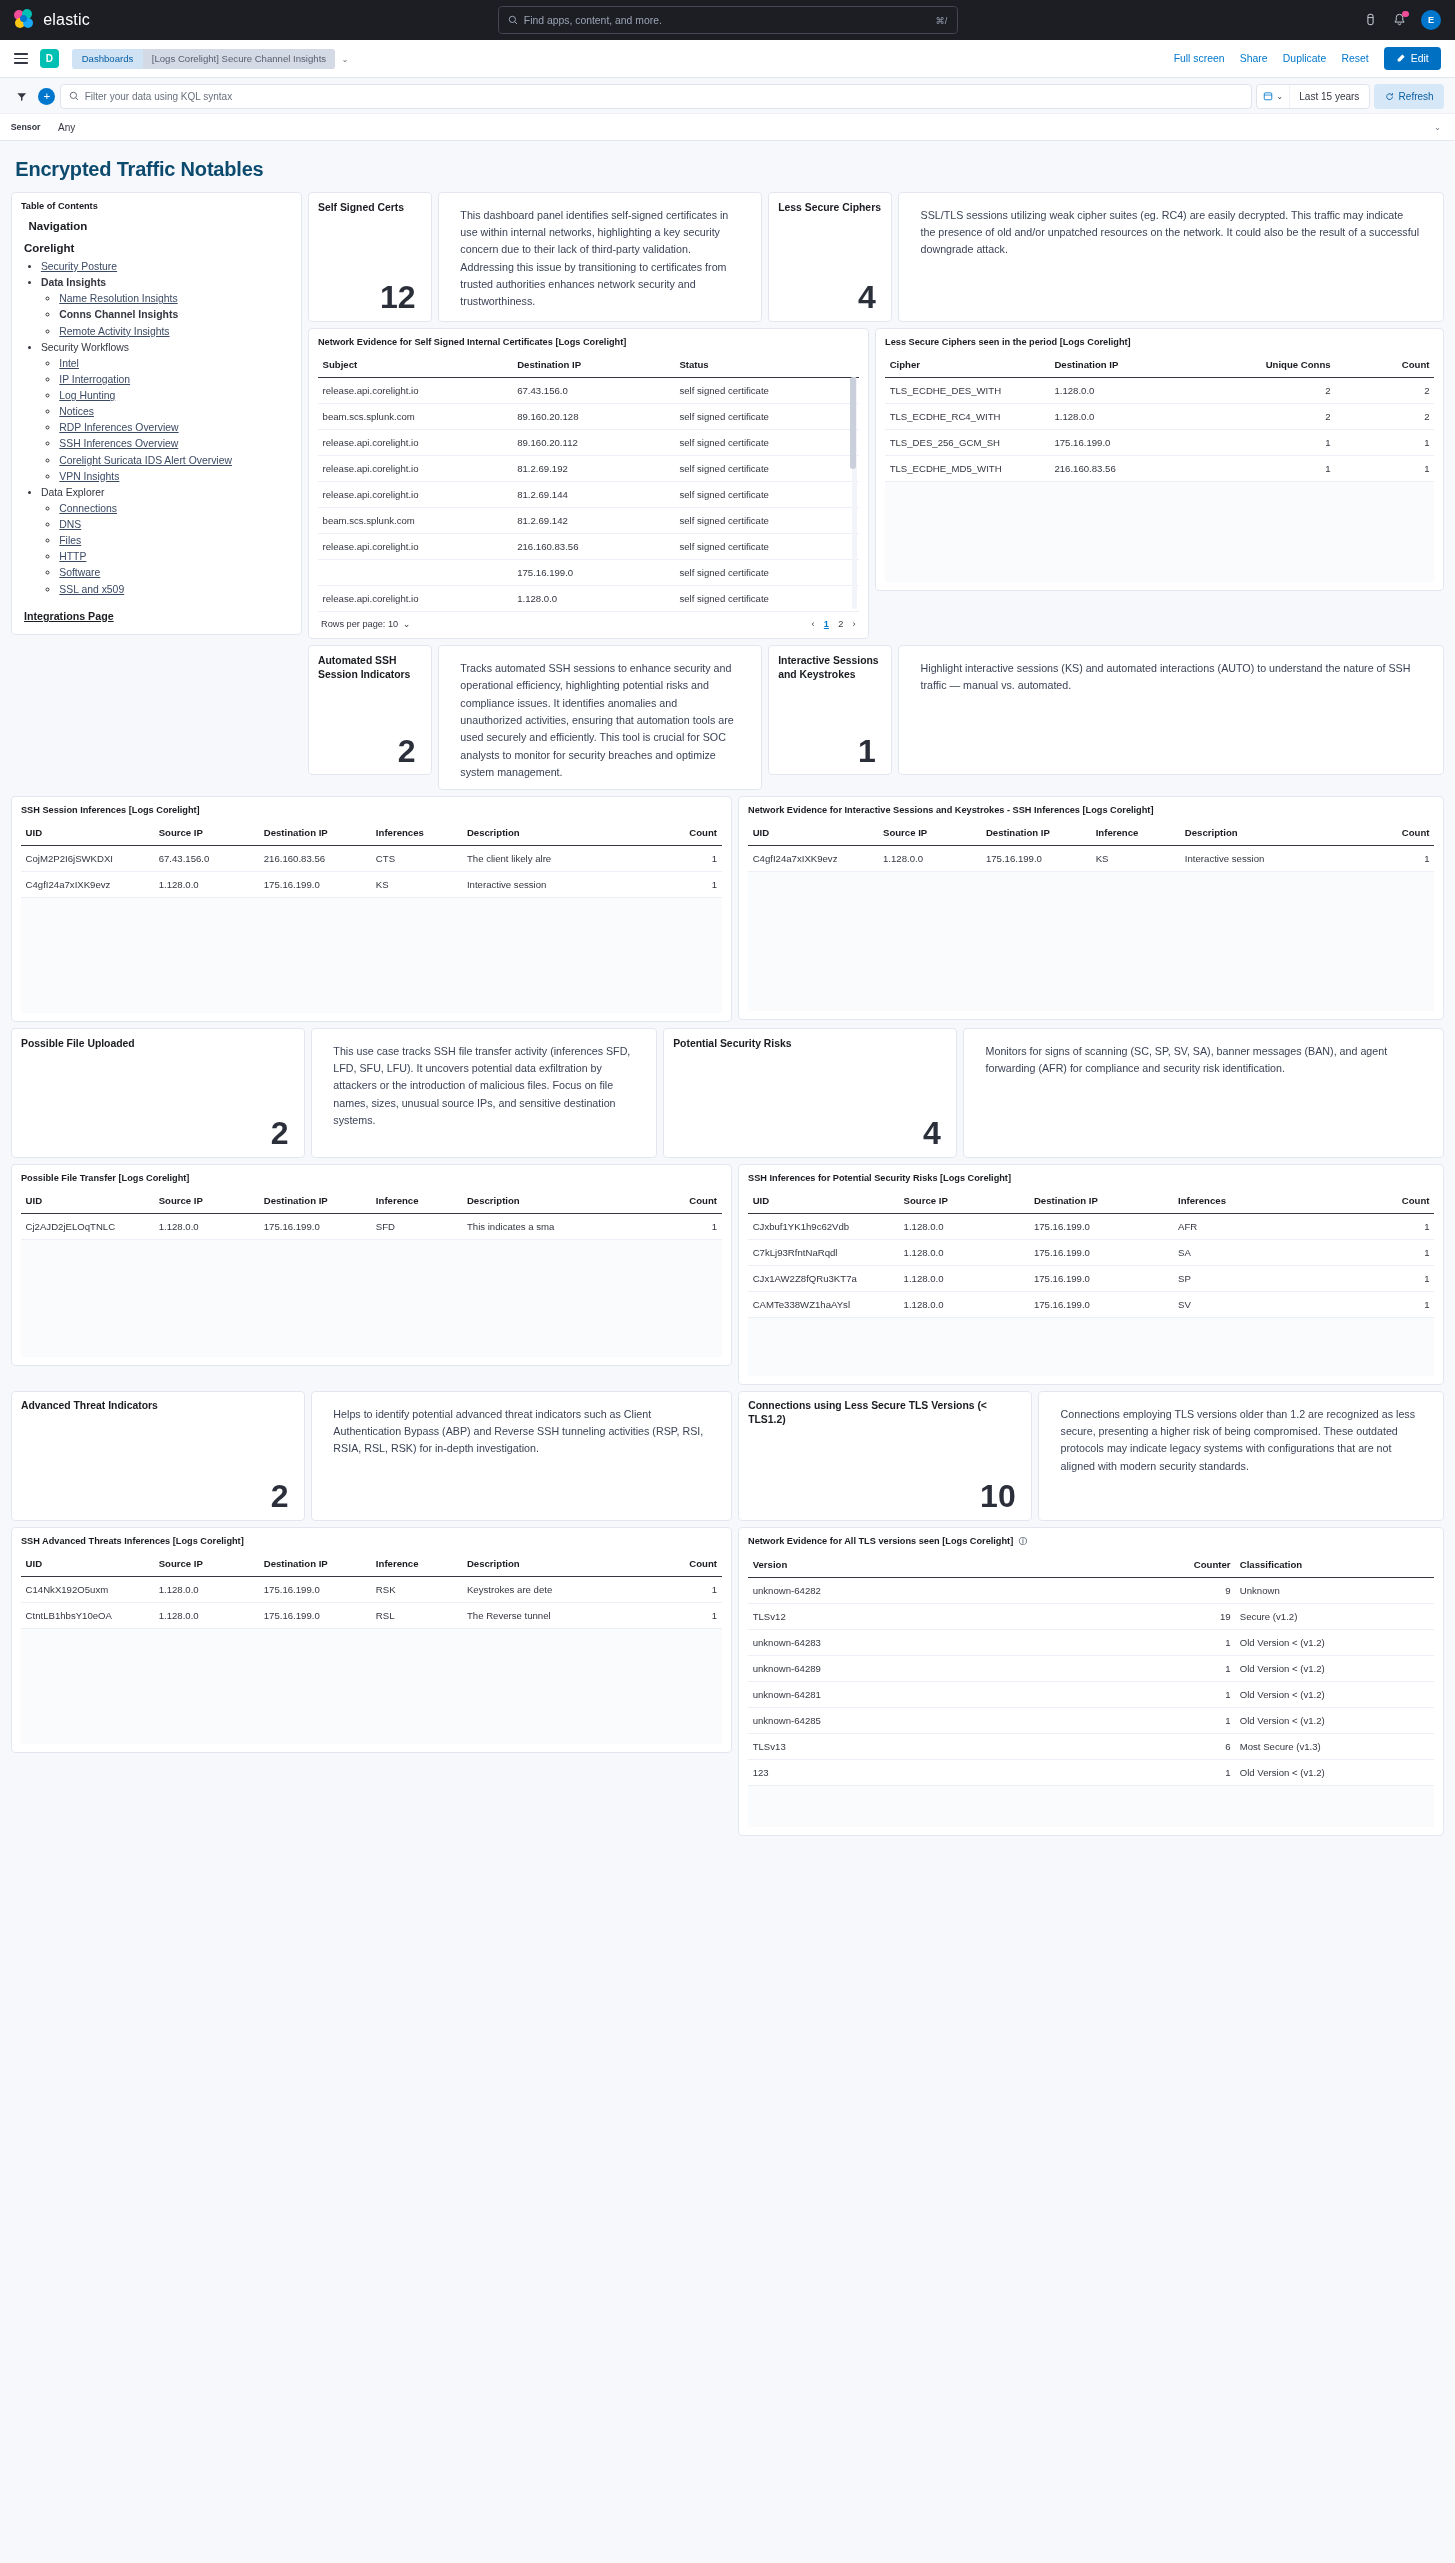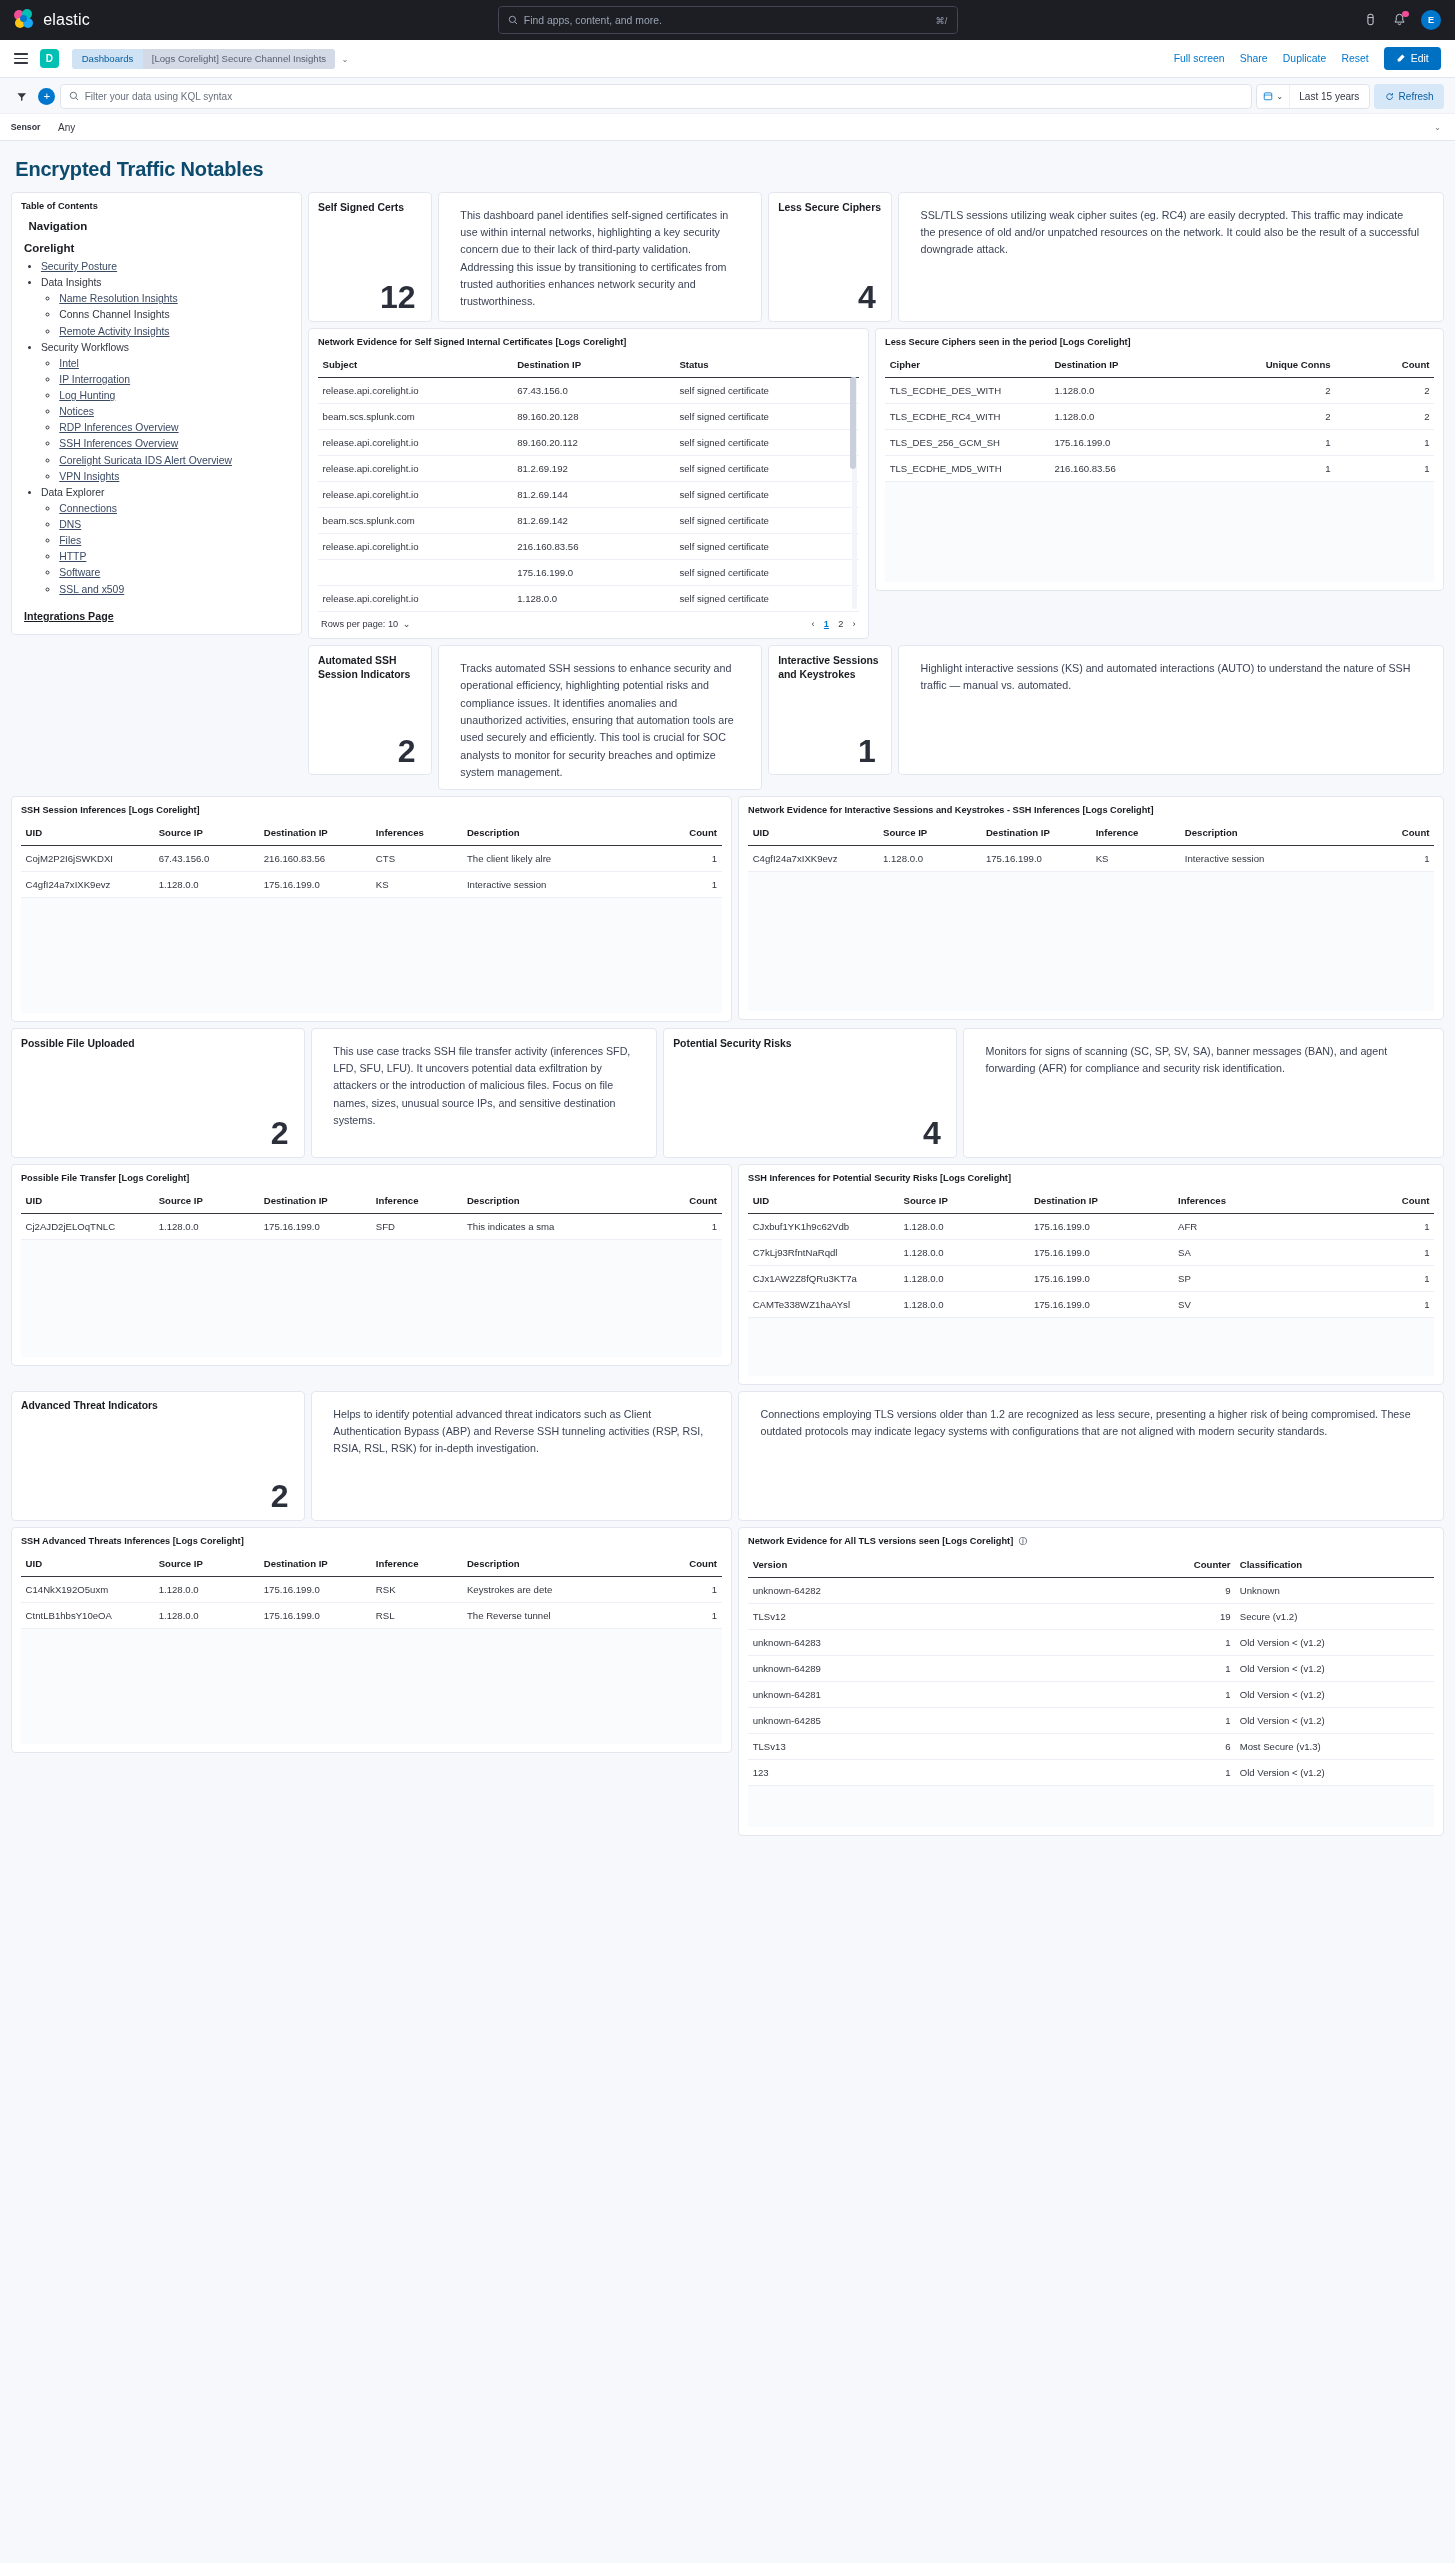--- a/index.html
+++ b/index.html
@@ -97,21 +97,21 @@
   .panel-title .info-ico { color:#69707d; font-size: 8.4px; margin-left: 3.1px;}
 
   
   .toc { width: 291px; }
   .toc h3 { font-size: 11.5px; font-weight: 700; color: #1a1c21; margin: 9.2px 0 4.6px 7.7px;}
   .toc h4 { font-size: 11.5px; font-weight: 700; color: #1a1c21; margin: 10.7px 0 4.6px 3.1px;}
   .toc ul { margin: 0 0 0 20px; }
   .toc li { font-size: 10.4px; line-height: 1.55; color: #343741; }
   .toc li > ul { list-style: circle; margin-left: 18.4px; }
   .toc a { color: #3b4a63; text-decoration: underline; cursor: pointer;}
-  .toc .bold { font-weight: 400; }
+  .toc .bold { font-weight: 700; }
   .toc .plain { color: #343741; }
   .toc .integrations { display:block; font-weight: 700; color:#1a1c21; text-decoration: underline; margin: 12.3px 0 4.6px 3.1px; font-size: 10.7px; cursor:pointer;}
 
   
   .metric-card { position: relative; min-height: 130px; display: flex; flex-direction: column; }
   .metric-title { font-size: 10.4px; font-weight: 700; color: #1a1c21; line-height: 1.3;}
   .metric-value { margin-top: auto; text-align: right; font-size: 32px; font-weight: 700; color: #2b2f3a; line-height: 1; padding-right: 6.1px;}
   .desc-card { min-height: 130px; }
   .desc-card p { font-size: 10.7px; line-height: 1.62; color: #3c4356; padding: 6.1px 14px 0 12.3px;}
 
@@ -593,20 +593,24 @@
       </div>
 
       <div class="grid" style="margin-left:-297px;">
         <div class="panel metric-card" style="width:294px;">
           <div class="metric-title">Advanced Threat Indicators</div>
           <div class="metric-value">2</div>
         </div>
         <div class="panel desc-card" style="width:421px;">
           <p>Helps to identify potential advanced threat indicators such as Client Authentication Bypass (ABP) and Reverse SSH tunneling activities (RSP, RSI, RSIA, RSL, RSK) for in-depth investigation.</p>
         </div>
+        <div class="panel metric-card" style="width:294px;">
+          <div class="metric-title">Connections using Less Secure TLS Versions (&lt; TLS1.2)</div>
+          <div class="metric-value">10</div>
+        </div>
         <div class="panel desc-card" style="flex:1;">
           <p>Connections employing TLS versions older than 1.2 are recognized as less secure, presenting a higher risk of being compromised. These outdated protocols may indicate legacy systems with configurations that are not aligned with modern security standards.</p>
         </div>
       </div>
 
       <div class="grid" style="margin-left:-297px;justify-content:center;">
         <div class="panel" style="width:721px;">
           <div class="panel-title">SSH Advanced Threats Inferences [Logs Corelight]</div>
           <table id="t-advth">
               <thead>

